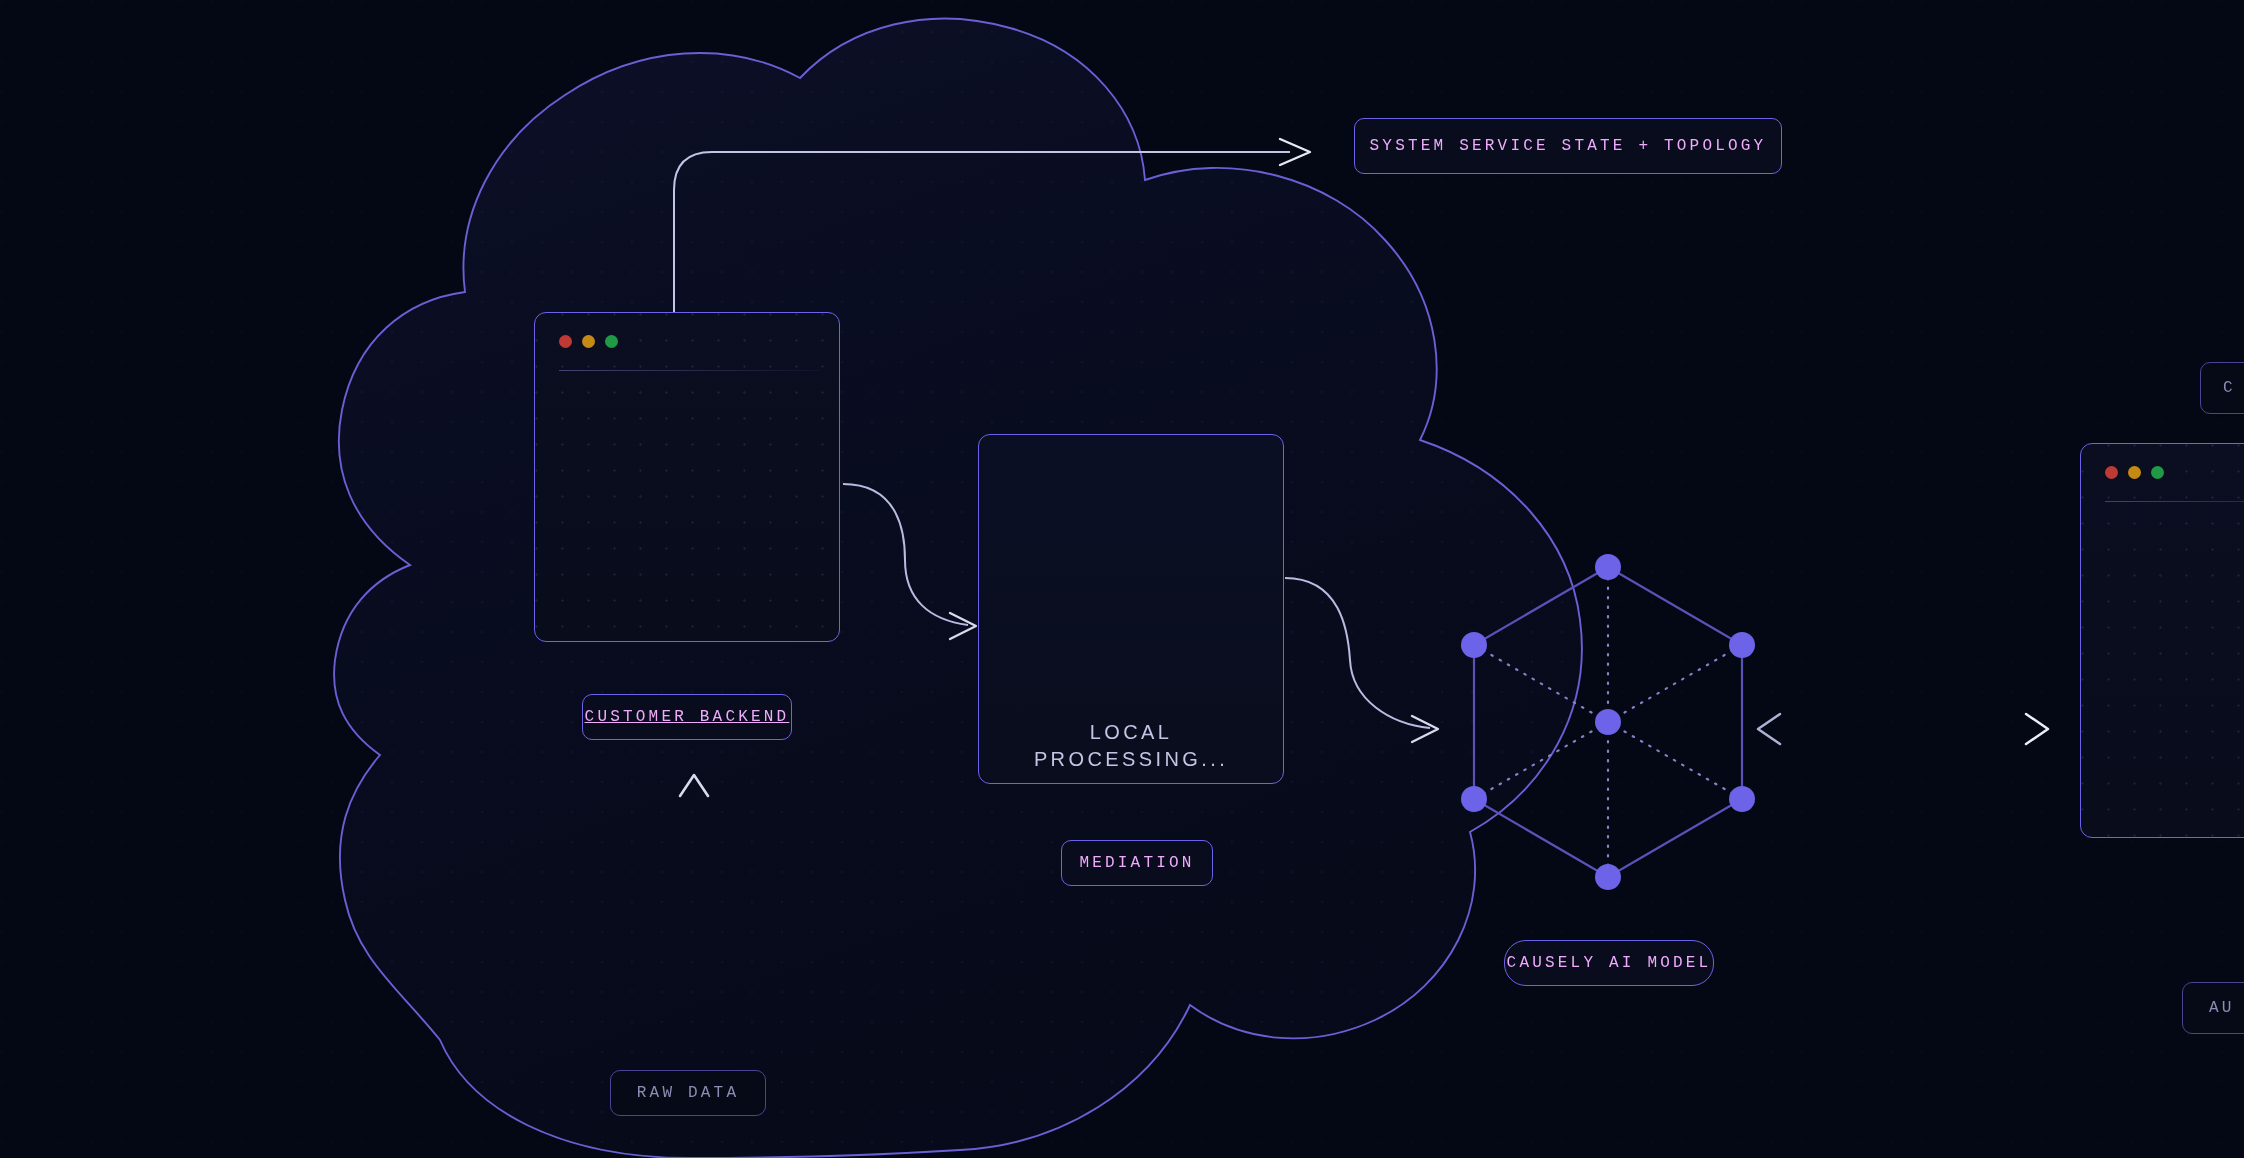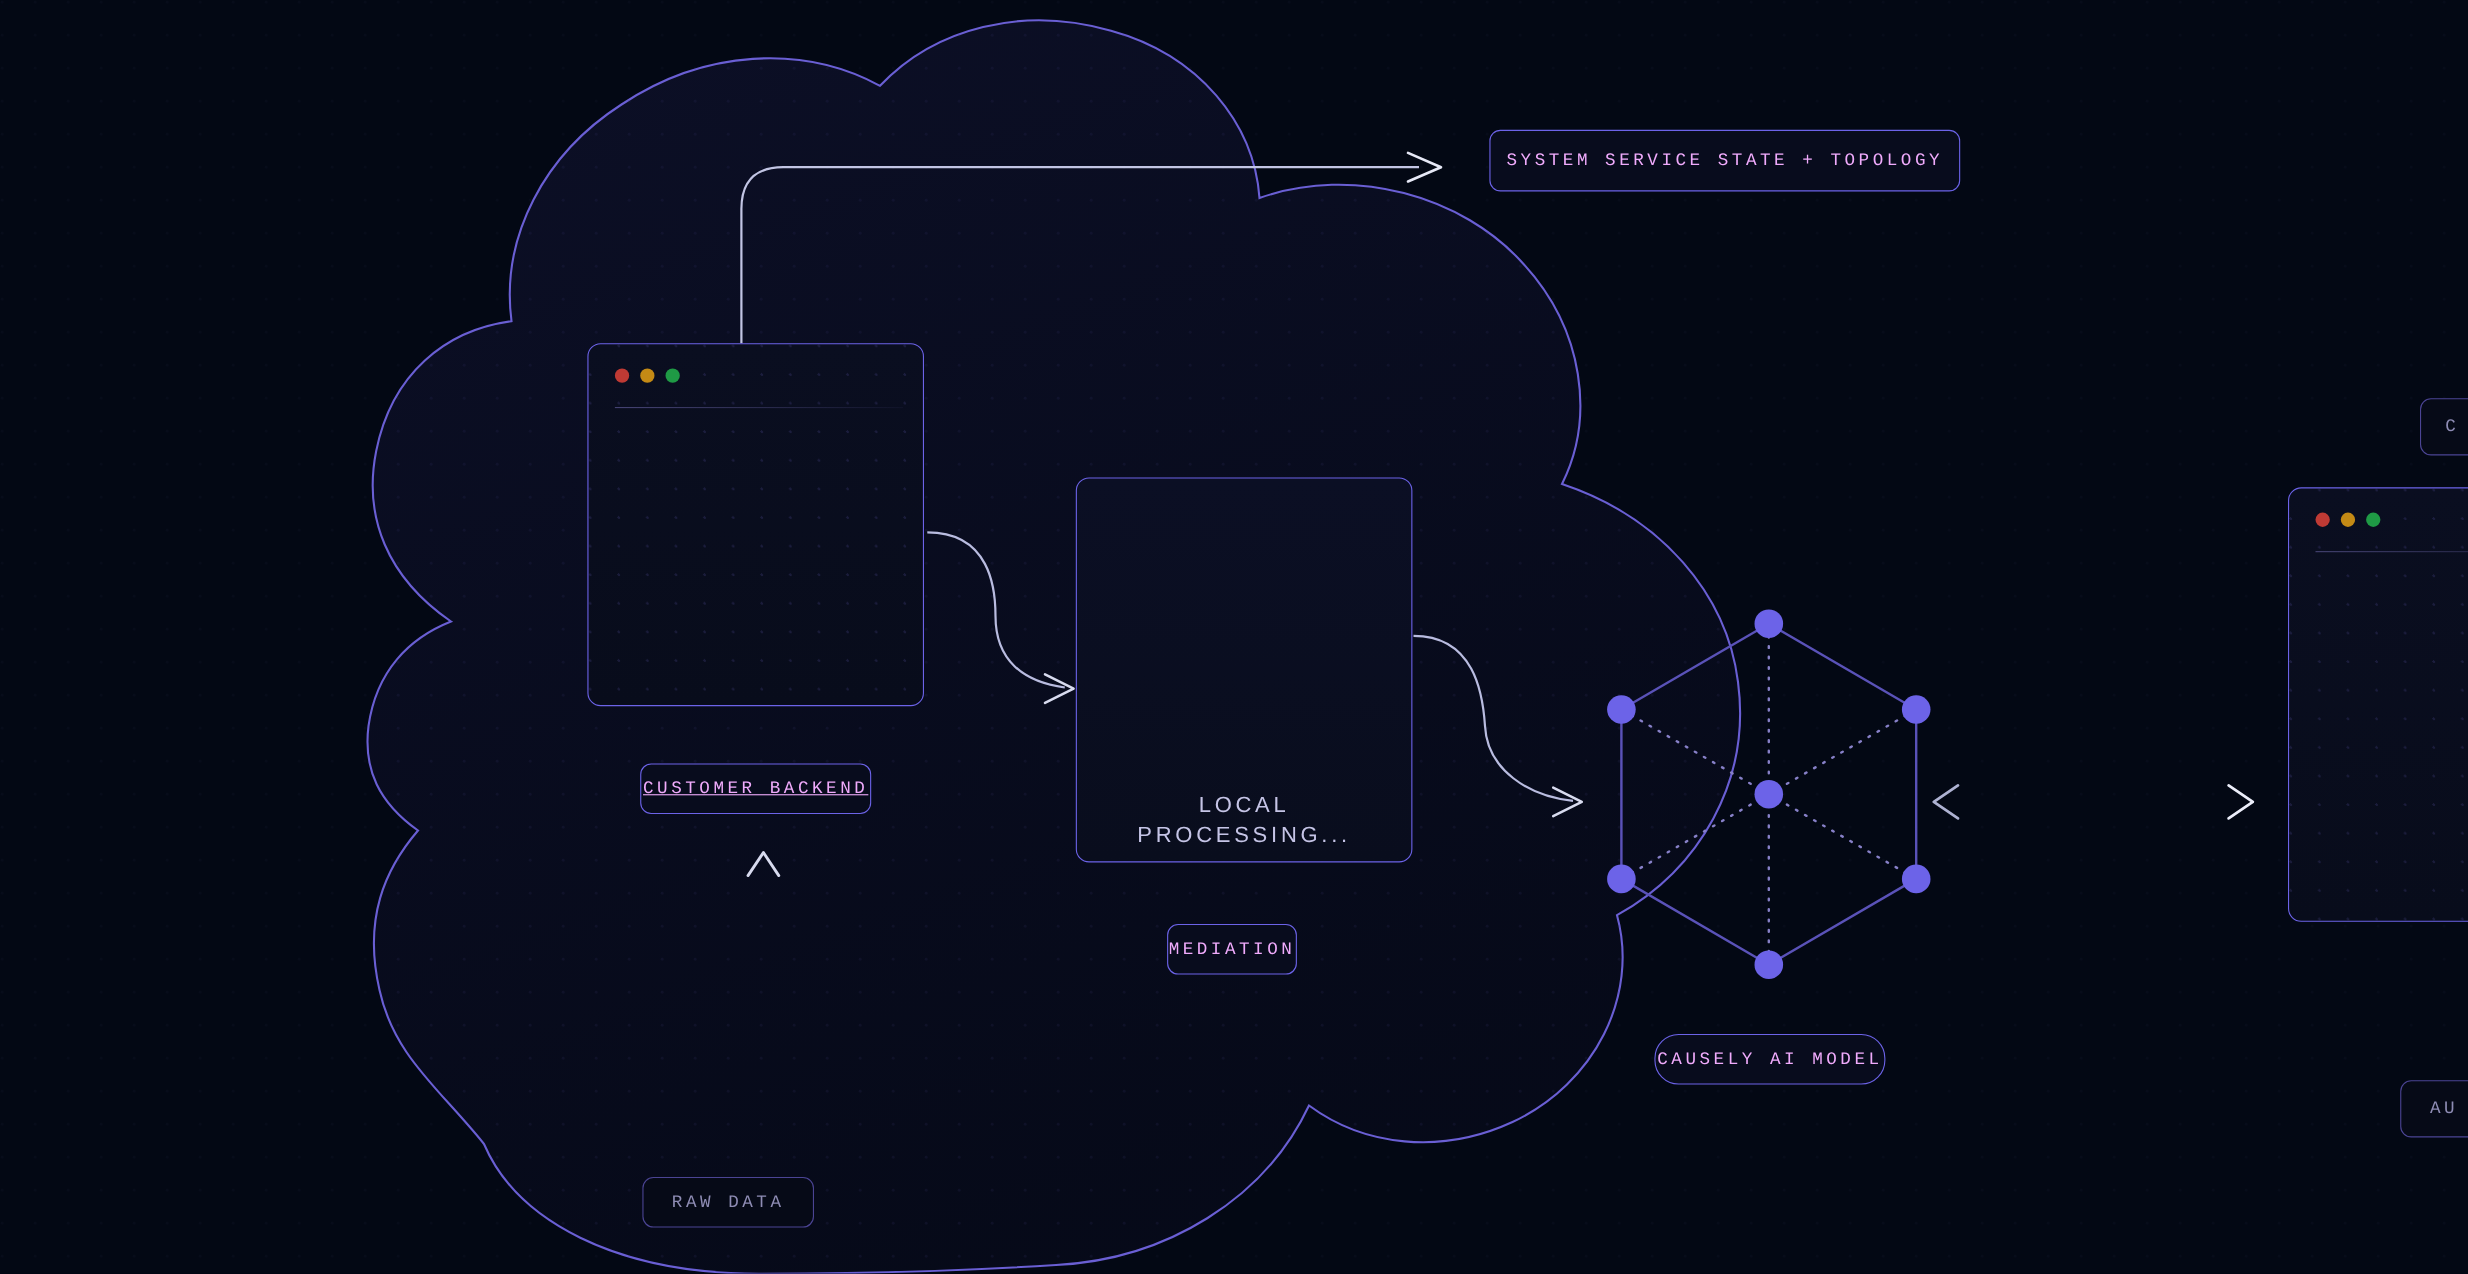--- a/index.html
+++ b/index.html
@@ -348,23 +348,23 @@
       <span class="tl amber"></span>
       <span class="tl green"></span>
     </div>
     <div class="divider"></div>
   </div>
 
   <div class="pill" style="left:1354px; top:118px; width:428px; height:56px;">SYSTEM SERVICE STATE + TOPOLOGY</div>
 
   <div class="pill" style="left:582px; top:694px; width:210px; height:46px;text-decoration:underline;">CUSTOMER BACKEND</div>
 
-  <div class="pill" style="left:1061px; top:840px; width:118px; height:46px;text-align:center;">MEDIATION</div>
+  <div class="pill" style="left:1061px; top:840px; width:152px; height:46px;text-align:center;">MEDIATION</div>
 
   <div class="pill" style="left:1504px; top:940px; width:210px; height:46px;border-radius:22px;">CAUSELY AI MODEL</div>
 
-  <div class="pill dim" style="left:584px; top:1070px; width:156px; height:46px;">RAW DATA</div>
+  <div class="pill dim" style="left:610px; top:1070px; width:156px; height:46px;">RAW DATA</div>
 
   <div class="pill dim" style="left:2200px; top:362px; width:120px; height:52px; justify-content:flex-start; padding-left:22px;">C</div>
 
   <div class="pill dim" style="left:2182px; top:982px; width:140px; height:52px; justify-content:flex-start; padding-left:26px;">AU</div>
 
 </div>
 
 </body></html>

